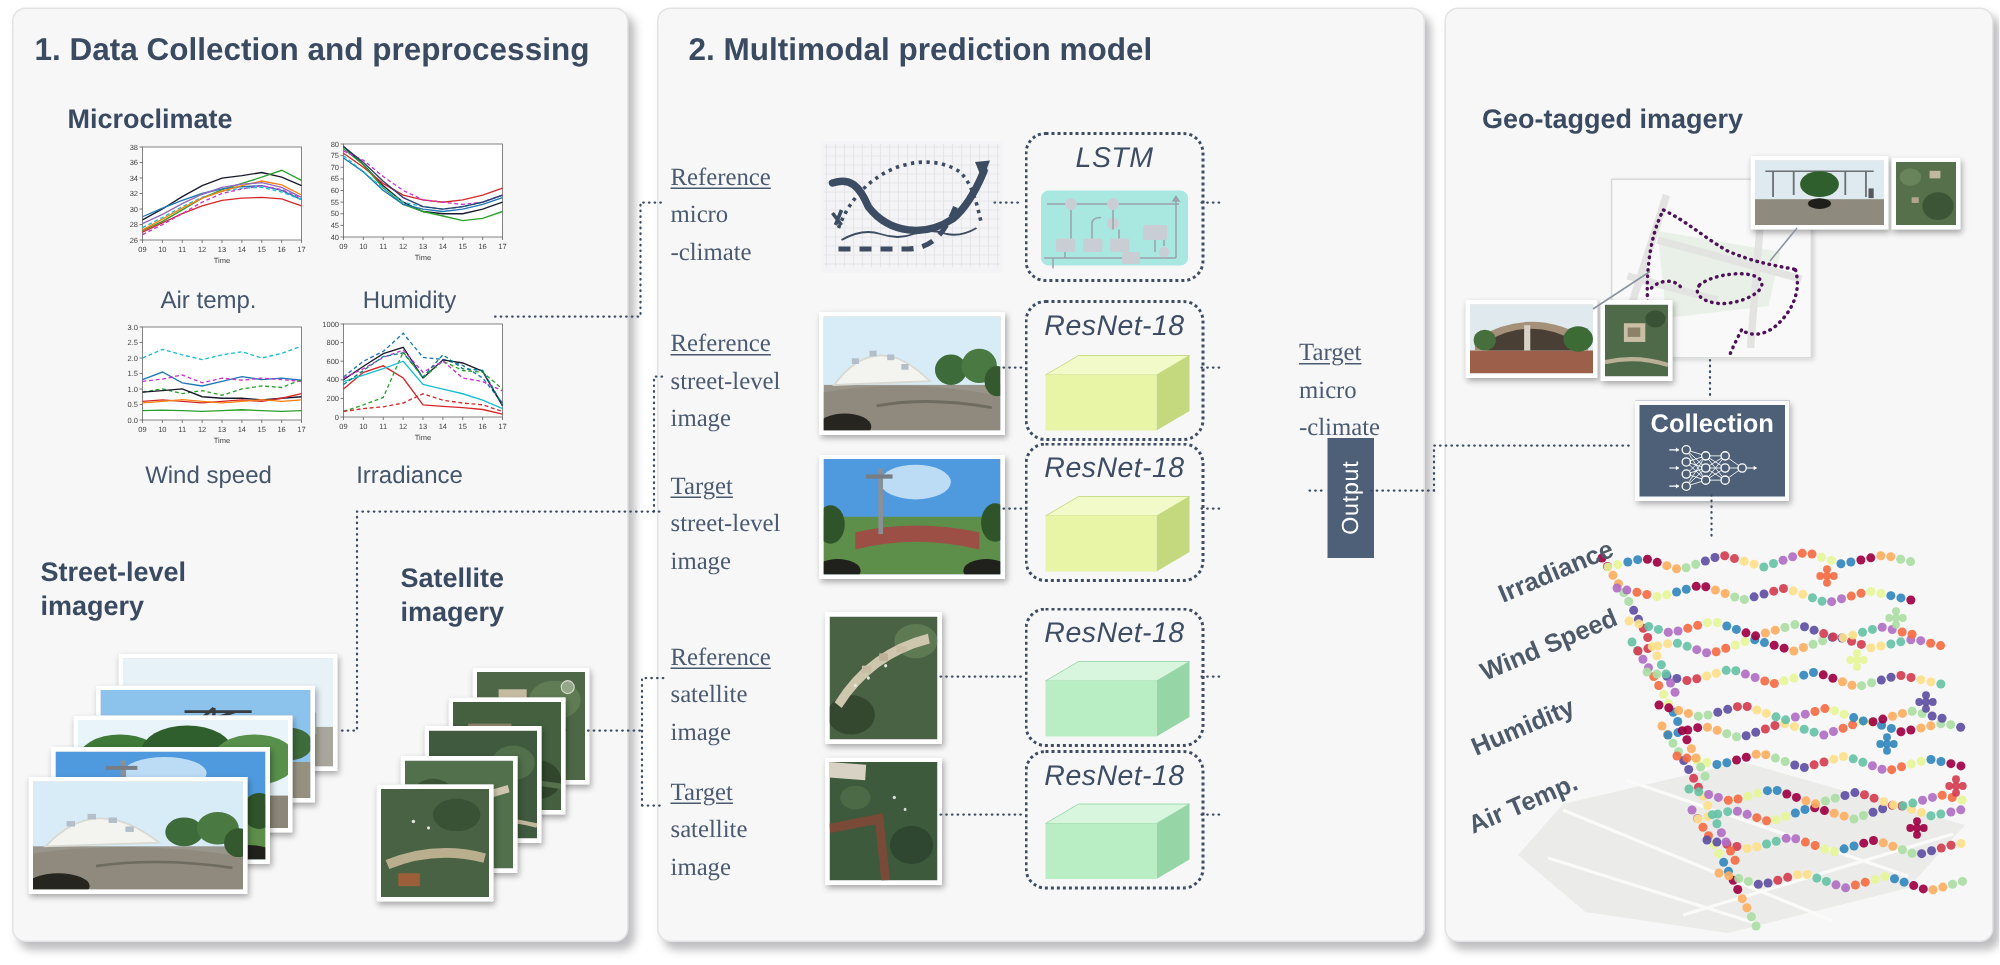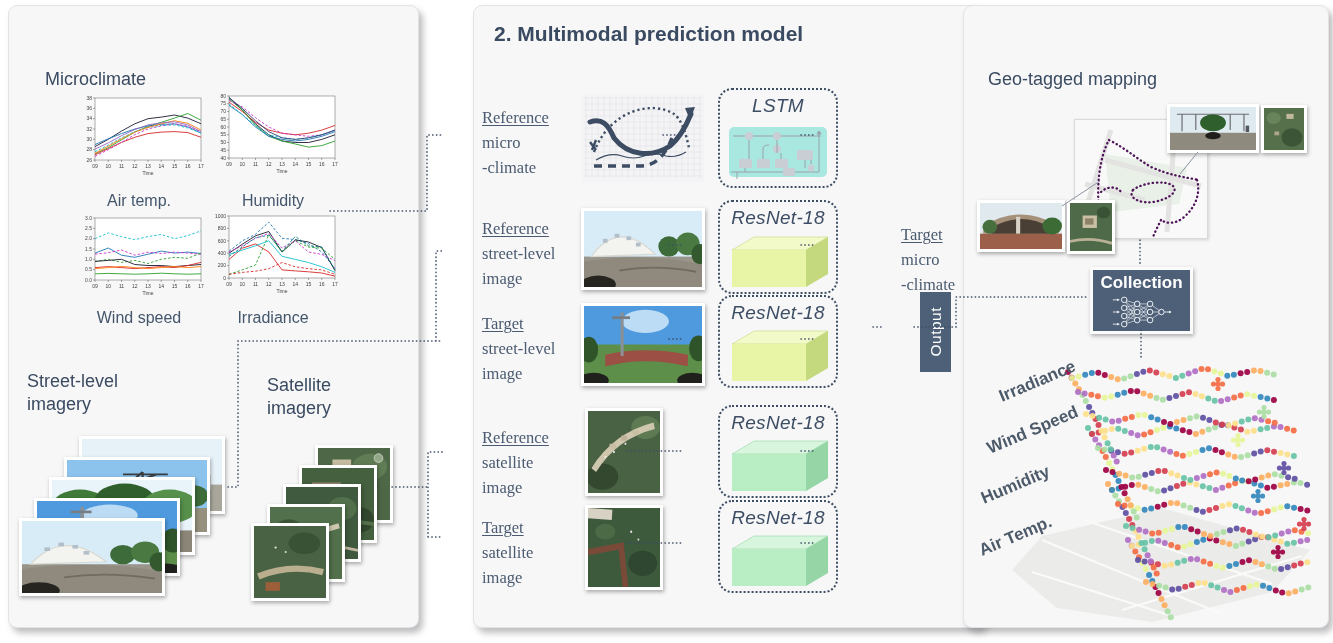--- a/index.html
+++ b/index.html
@@ -1,21 +1,21 @@
 <!DOCTYPE html>
 <html><head>
 <meta charset="utf-8">
 <style>
   html,body{margin:0;padding:0;background:#fff;}
   .stage{position:relative;width:1333px;height:643px;background:#fff;overflow:hidden;
          font-family:"Liberation Sans",sans-serif;color:#3a4a60;}
   .panel{position:absolute;background:#f7f7f8;border:1px solid #e3e3e6;border-radius:9px;
          box-shadow:4px 5px 6px rgba(110,110,115,.45);}
   .ptitle{position:absolute;font-size:21px;font-weight:bold;color:#3a4a60;white-space:nowrap;}
-  .h2{position:absolute;font-size:18px;font-weight:normal;color:#3a4a60;line-height:23px;}
+  .h2{position:absolute;font-size:18px;font-weight:bold;color:#3a4a60;line-height:23px;}
   .caption{position:absolute;font-size:16px;color:#44566c;text-align:center;}
   .mini-chart{position:absolute;}
   .mini-chart svg{display:block;}
   .photo{position:absolute;border:3px solid #fff;box-shadow:1px 2px 4px rgba(0,0,0,.32);
          background:#cfd4d8;overflow:hidden;box-sizing:border-box;}
   .photo svg{display:block;width:100%;height:100%;}
   .rlabel{position:absolute;font-size:16.5px;line-height:25px;color:#4a5a70;white-space:nowrap;font-family:Liberation Serif, serif;}
   .rlabel .u{text-decoration:underline;text-underline-offset:2px;}
   .dbox{position:absolute;border:2.2px dotted #3d4d64;border-radius:14px;box-sizing:border-box;font-style:italic;}
   .blabel{text-align:center;font-size:19px;color:#3d4d64;padding-top:5px;letter-spacing:.3px;}
@@ -26,20 +26,21 @@
   .overlay{position:absolute;left:0;top:0;pointer-events:none;}
   .predbox{border:3px solid #fbfbfb;box-shadow:1px 2px 4px rgba(0,0,0,.3);box-sizing:border-box;}
   .predlabel{font-size:17px;font-weight:bold;margin-bottom:2px;}
 </style>
 </head>
 <body>
 
 <div class="stage">
 
   <section class="panel" id="p1" style="left:8px;top:5px;width:409px;height:621px;">
+    <div class="ptitle" style="left:14px;top:16px;">1. Data Collection and preprocessing</div>
     <div class="h2" style="left:36px;top:62px;">Microclimate</div>
 
     <div class="mini-chart" style="left:62px;top:88px;width:134px;height:96px;">
         <svg width="134" height="96" viewBox="0 0 134 96">
           <rect x="24" y="4" width="106" height="62" fill="#fff" stroke="#777" stroke-width="0.6"></rect>
           <line x1="22" y1="66" x2="24" y2="66" stroke="#555" stroke-width="0.5"></line>
           <text x="21" y="67.7" font-size="5" fill="#444" text-anchor="end">26</text>
           <line x1="22" y1="55.66666666666667" x2="24" y2="55.66666666666667" stroke="#555" stroke-width="0.5"></line>
           <text x="21" y="57.366666666666674" font-size="5" fill="#444" text-anchor="end">28</text>
           <line x1="22" y1="45.333333333333336" x2="24" y2="45.333333333333336" stroke="#555" stroke-width="0.5"></line>
@@ -341,21 +342,21 @@
             <path d="M6,70 Q50,52 96,64" stroke="#b9ae8e" stroke-width="9" fill="none"></path>
   <ellipse cx="70" cy="24" rx="22" ry="15" fill="#395235"></ellipse>
             <rect x="16" y="78" width="20" height="12" fill="#9c5f3a"></rect>
   <circle cx="30" cy="30" r="1.6" fill="#e4e4de"></circle>
             <circle cx="44" cy="36" r="1.4" fill="#e4e4de"></circle>
           </svg>
         </div>
       </div>
   </section>
 
-  <section class="panel" id="p2" style="left:438px;top:5px;width:510px;height:621px;margin-left:35px;">
+  <section class="panel" id="p2" style="left:438px;top:5px;width:510px;height:621px;">
     <div class="ptitle" style="left:20px;top:16px;">2. Multimodal prediction model</div>
 
     <div class="rlabel" style="left:8px;top:99px;">
       <span class="u">Reference</span><br>
       <span>micro</span><br>
       <span>-climate</span>
     </div>
     <div class="rlabel" style="left:8px;top:210px;">
       <span class="u">Reference</span><br>
       <span>street-level</span><br>
@@ -534,21 +535,21 @@
       <span class="u">Target</span><br>
       <span>micro</span><br>
       <span>-climate</span>
     </div>
     <div class="darkbox" style="left:446px;top:286px;width:31px;height:80px;">
       <span class="vtext">Output</span>
     </div>
   </section>
 
   <section class="panel" id="p3" style="left:963px;top:5px;width:364px;height:621px;">
-    <div class="h2" style="left:24px;top:62px;">Geo-tagged mapping</div>
+    <div class="h2" style="left:24px;top:62px;">Geo-tagged imagery</div>
 
     <div class="art" style="left:110px;top:113px;width:132px;height:118px;background:#fbfcfb;border:1px solid #d8dad8;box-shadow:1px 1px 3px rgba(0,0,0,.15);"><svg width="132" height="118" viewBox="0 0 132 118">
    <rect width="132" height="118" fill="#f8f9f8"></rect>
    <polygon points="30,34 112,48 104,84 36,92" fill="#e9f0e7"></polygon>
    <path d="M6,104 L36,10 M30,40 L126,66 M100,10 L92,112 M10,64 L70,80" stroke="#e3e4e2" stroke-width="5" fill="none"></path>
    <g fill="none" stroke="#4e1258" stroke-width="2.3" stroke-linecap="round" stroke-dasharray="0.4 3.8">
     <path d="M26,102 C20,72 24,38 34,20"></path>
     <path d="M34,20 C50,28 58,36 76,47 C94,55 108,57 124,60"></path>
     <path d="M122,60 C126,74 120,88 108,98 C100,104 92,104 86,100"></path>
     <path d="M58,70 C68,62 92,60 98,66 C104,72 92,80 78,82 C66,84 52,78 58,70"></path>

